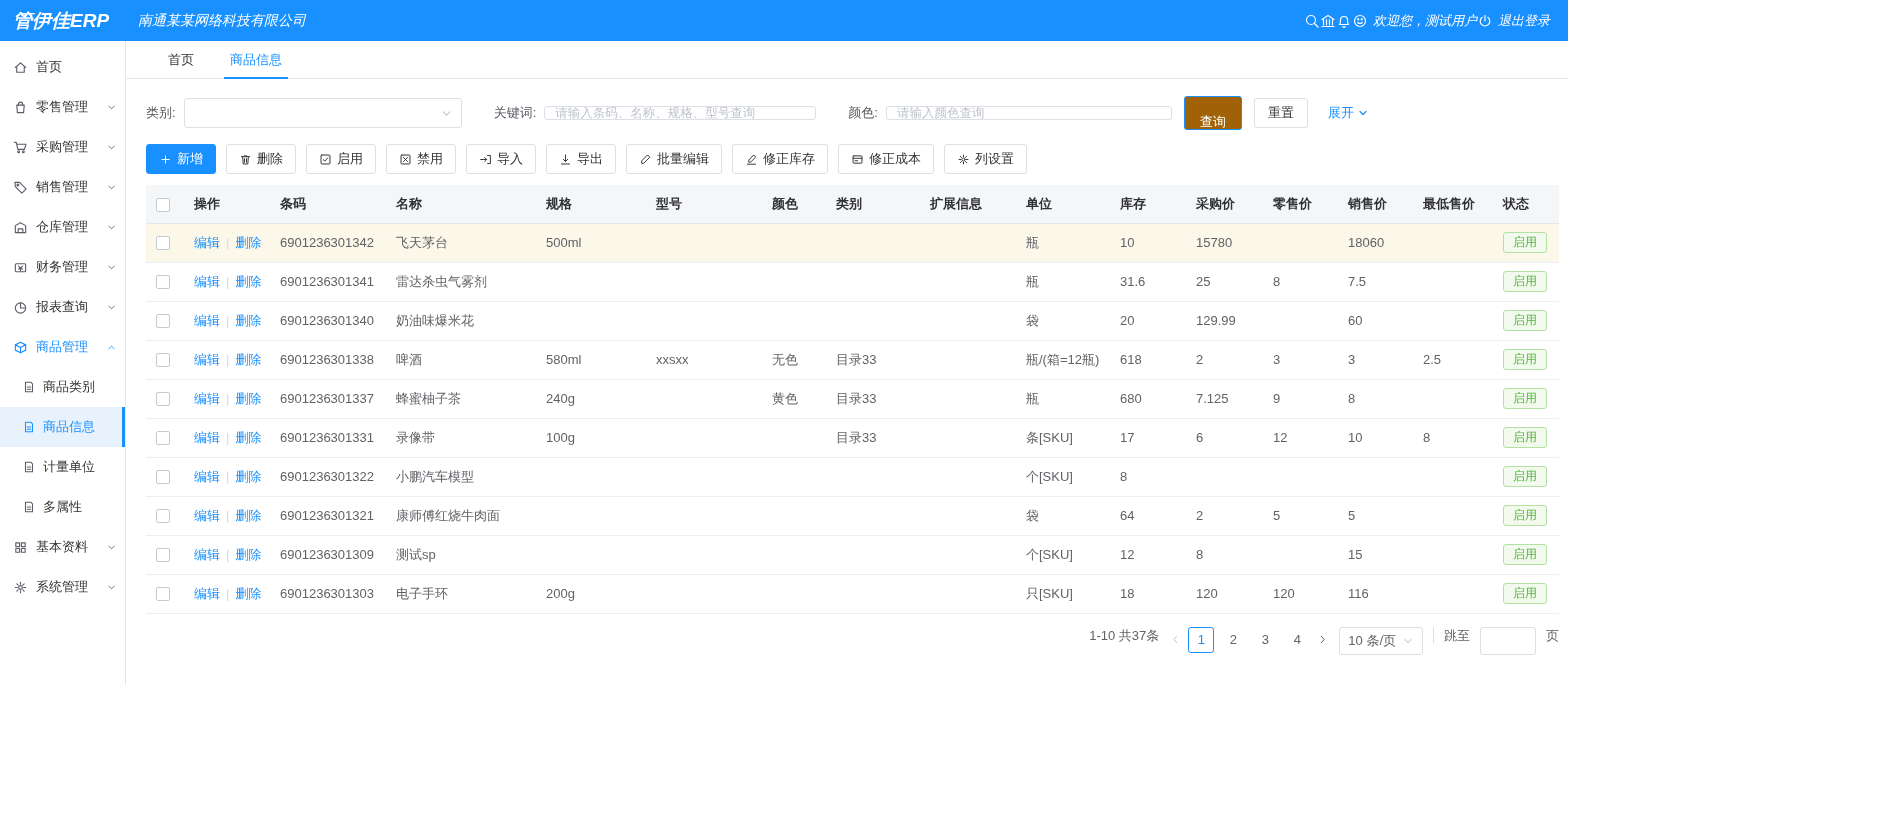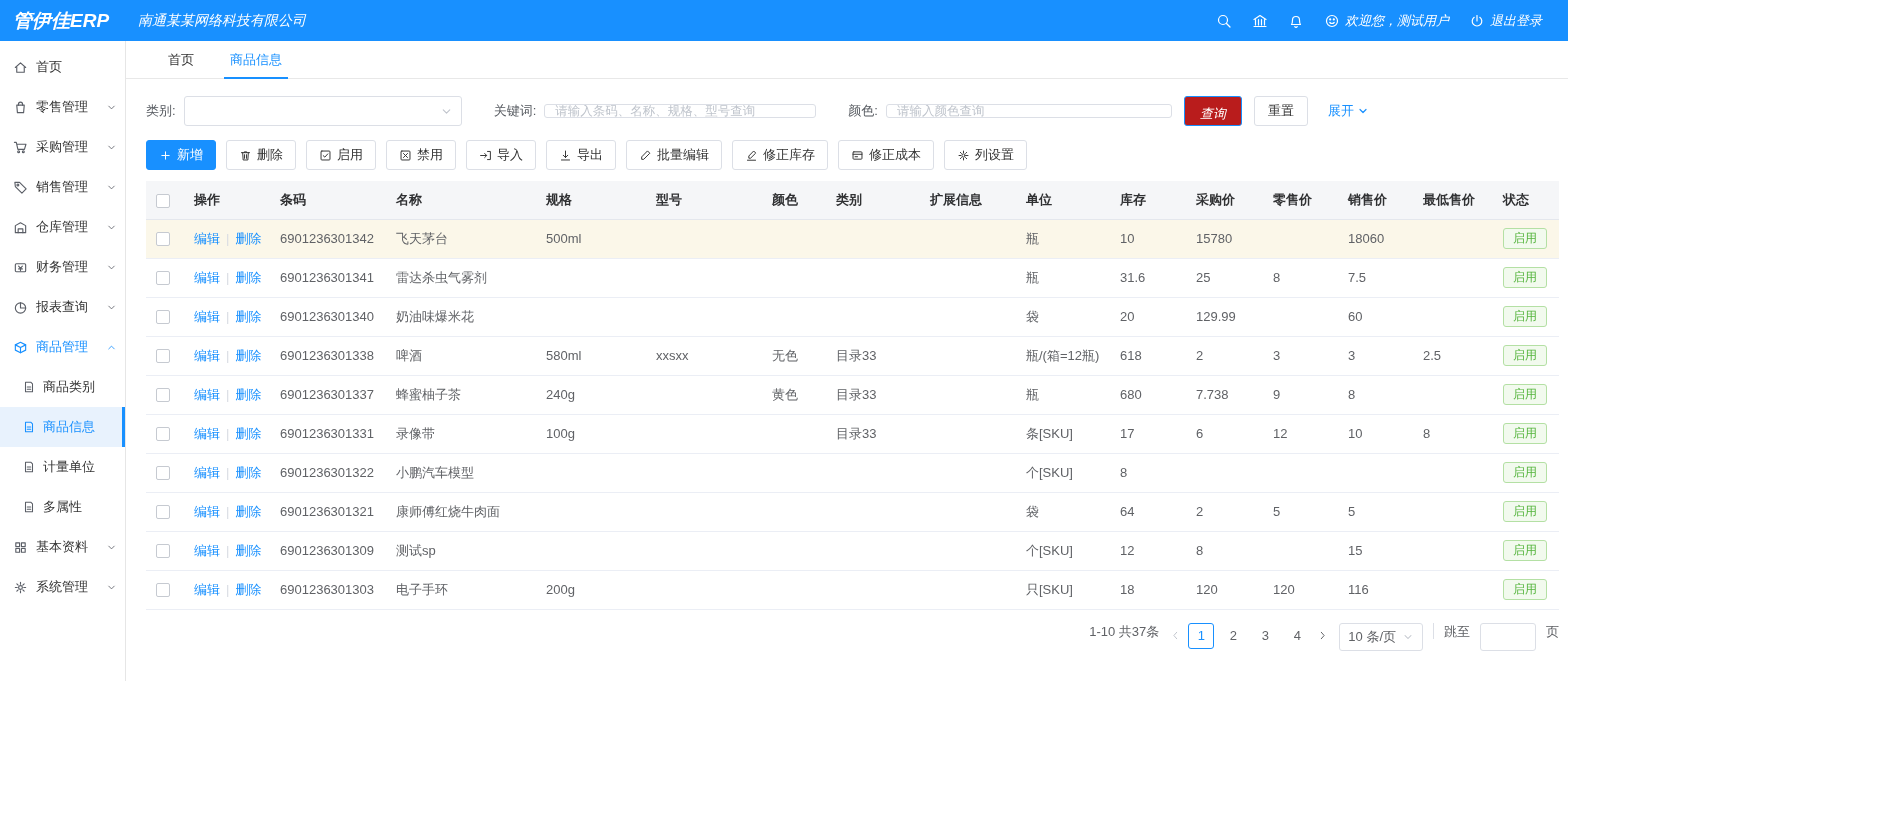--- a/index.html
+++ b/index.html
@@ -4,21 +4,21 @@
 <style>
   * { box-sizing: border-box; margin: 0; padding: 0; }
   html,body { background:#fff; }
   body { font-family:"Liberation Sans","DejaVu Sans",sans-serif; font-size:13px; color:#333; }
   .app { width:1568px; min-height:817px; }
 
   
   .topbar { height:41px; background:#1890ff; color:#fff; display:flex; align-items:center;font-style:italic; }
   .logo { font-size:19px; font-weight:bold; padding:0 13px; width:126px; flex:none; white-space:nowrap; }
   .company { font-size:14px; margin-left:12px; white-space:nowrap; }
-  .topbar-right { margin-left:auto; display:flex; align-items:center; gap:20px; padding-right:26px; }
+  .topbar-right { margin-left:auto; display:flex; align-items:center; padding-right:18px; }
   .iconbtn { display:flex; align-items:center; cursor:pointer; }
   .top-user, .top-logout { display:flex; align-items:center; gap:5px; cursor:pointer; white-space:nowrap; }
   .svgicon { width:16px; height:16px; display:inline-block; vertical-align:middle; flex:none; }
 
   
   .body-row { display:flex; align-items:stretch; }
   .sidebar { width:126px; border-right:1px solid #e6e6e6; min-height:636px; padding-top:6px; flex:none; }
   .side-item { height:40px; display:flex; align-items:center; padding:0 8px 0 13px; cursor:pointer; color:#333; }
   .side-item .svgicon { width:15px; height:15px; margin-right:8px; color:#5a5e66; }
   .side-label { flex:1; white-space:nowrap; overflow:hidden; }
@@ -42,21 +42,21 @@
   .flabel { margin-right:8px; white-space:nowrap; }
   .select-box { width:278px; height:30px; border:1px solid #dcdfe6; border-radius:3px; position:relative; background:#fff; cursor:pointer; display:flex; align-items:center; padding:0 10px; color:#c0c4cc; }
   .select-box .sel-chev { position:absolute; right:8px; top:8px; width:13px; height:13px; color:#c0c4cc; }
   .tinput { height:14px; border:1px solid #dcdfe6; border-radius:3px; padding:0 10px; font-size:12.5px; color:#333; outline:none; font-family:inherit; background:#fff; }
   .tinput::placeholder { color:#bfc4cc; }
   .kw { width:272px; }
   .colr { width:286px; }
   .gap30 { width:32px; flex:none; }
   .gap12 { width:12px; flex:none; }
   .btn { height:30px; border-radius:3px; font-size:13px; cursor:pointer; font-family:inherit; white-space:nowrap; }
-  .btn-primary { background:#b91c1c; border:1px solid #1890ff; color:#fff; padding:8px 15px;font-style:italic; }
+  .btn-primary { background:#a16207; border:1px solid #1890ff; color:#fff; padding:16px 15px; }
   .btn-plain { background:#fff; border:1px solid #dcdfe6; color:#333; padding:0 13px; }
   .expand-link { color:#1890ff; margin-left:20px; cursor:pointer; display:flex; align-items:center; gap:3px; white-space:nowrap; }
   .expand-link .svgicon { width:12px; height:12px; }
 
   
   .toolbar { display:flex; gap:10px; padding:5px 20px 11px 20px; flex-wrap:nowrap; }
   .tbtn { height:30px; border:1px solid #dcdfe6; background:#fff; border-radius:3px; display:inline-flex; align-items:center; gap:5px; padding:0 12px; font-size:13px; color:#333; cursor:pointer; font-family:inherit; white-space:nowrap; }
   .tbtn .svgicon { width:13px; height:13px; }
   .tbtn.primary { background:#1890ff; border-color:#1890ff; color:#fff; }
 
@@ -489,21 +489,21 @@
                 <td><a class="oplink">编辑</a><span class="opsep">|</span><a class="oplink">删除</a></td>
                 <td>6901236301337</td>
                 <td>蜂蜜柚子茶</td>
                 <td>240g</td>
                 <td></td>
                 <td>黄色</td>
                 <td>目录33</td>
                 <td></td>
                 <td>瓶</td>
                 <td>680</td>
-                <td>7.738</td>
+                <td>7.125</td>
                 <td>9</td>
                 <td>8</td>
                 <td></td>
                 <td><span class="status-badge">启用</span></td>
               </tr>
               <tr class="">
                 <td><span class="checkbox"></span></td>
                 <td><a class="oplink">编辑</a><span class="opsep">|</span><a class="oplink">删除</a></td>
                 <td>6901236301331</td>
                 <td>录像带</td>

